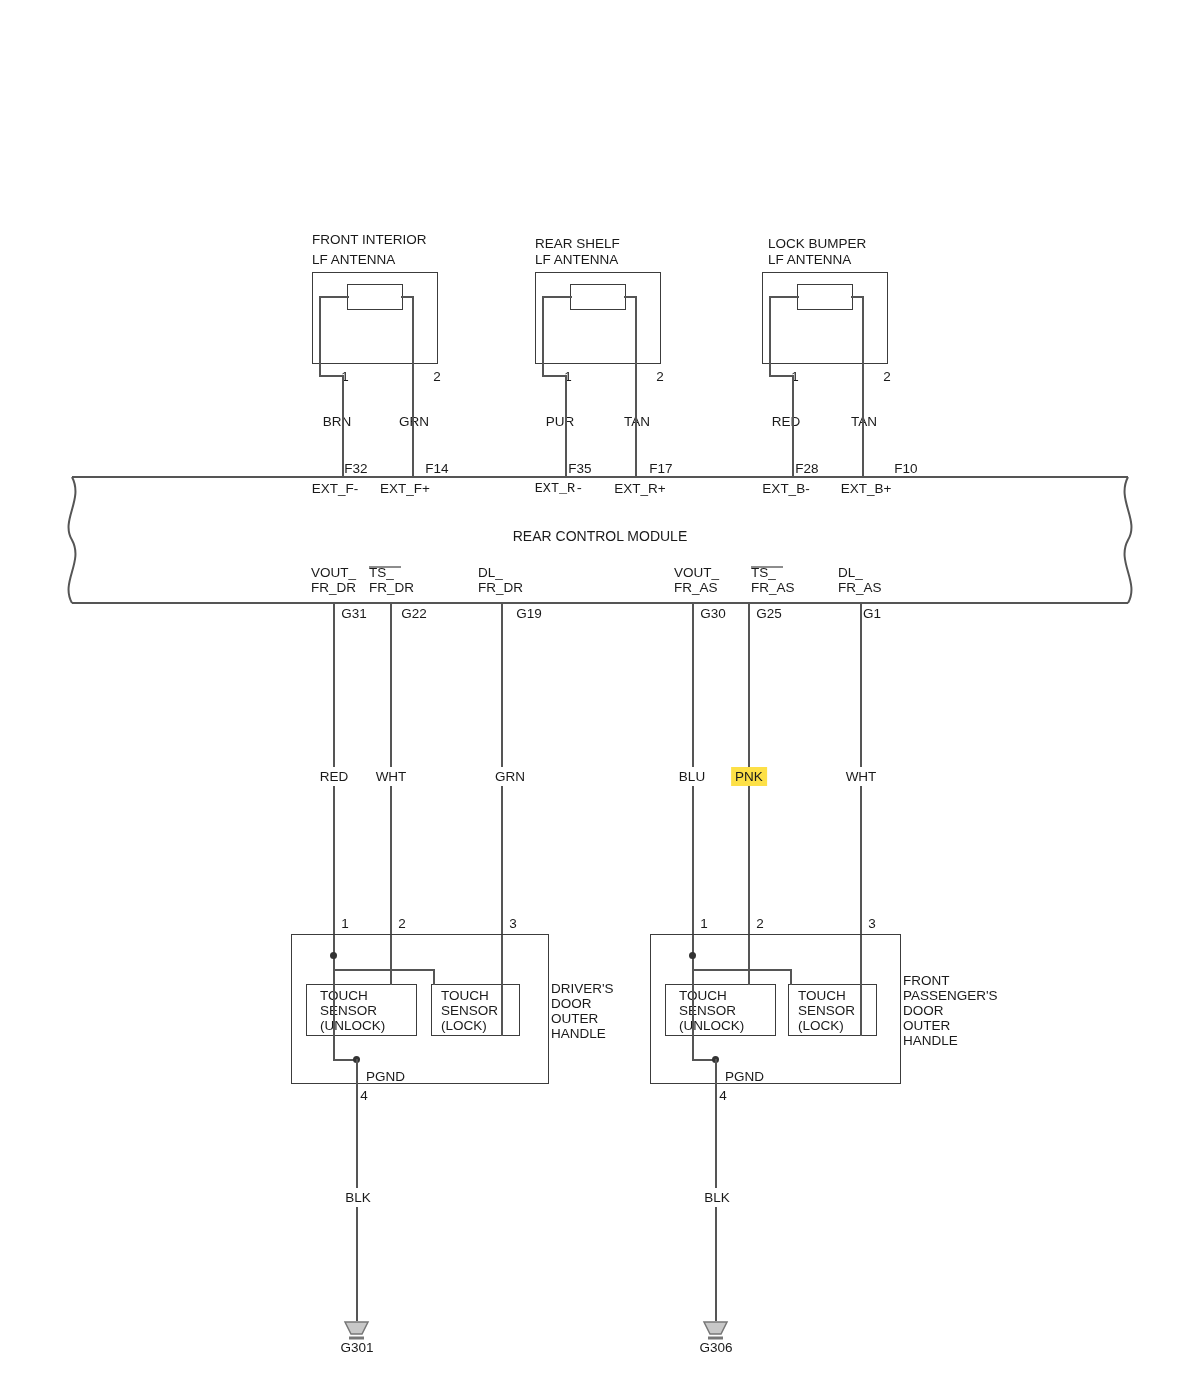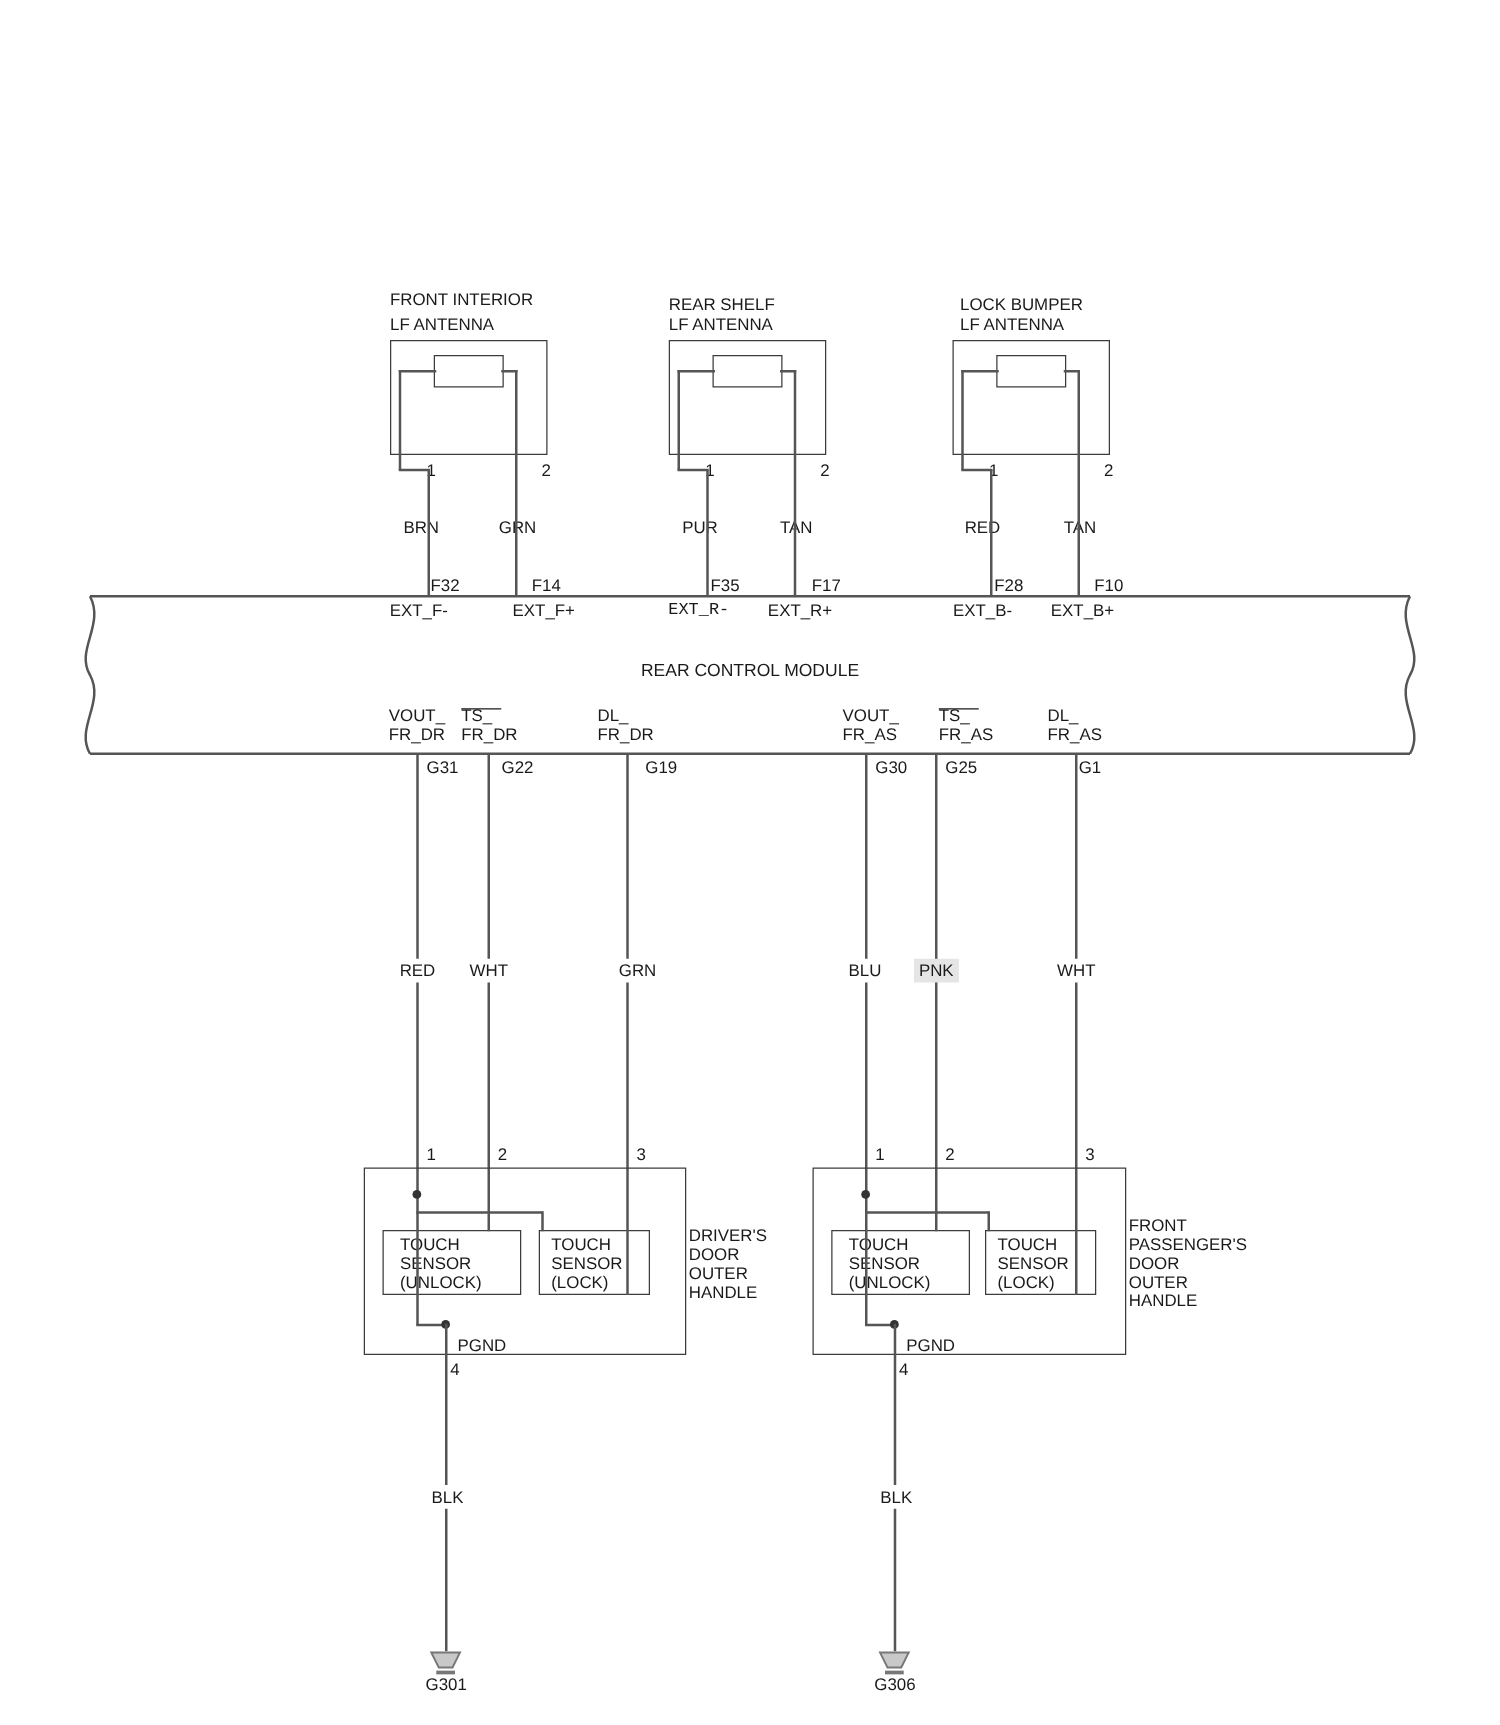--- a/index.html
+++ b/index.html
@@ -70,21 +70,21 @@
   <div class="wire hw" style="left:319px; top:296px; width:30px;"></div>
   <div class="wire vw" style="left:412px; top:296px; height:80px;"></div>
   <div class="wire hw" style="left:401px; top:296px; width:13px;"></div>
   <div class="lbl c" style="left:345px; top:369px;">1</div>
   <div class="lbl c" style="left:437px; top:369px;">2</div>
   <div class="lbl c" style="left:337px; top:414px;">BRN</div>
   <div class="lbl c" style="left:414px; top:414px;">GRN</div>
   <div class="lbl c" style="left:356px; top:461px;">F32</div>
   <div class="lbl c" style="left:437px; top:461px;">F14</div>
   <div class="lbl c" style="left:335px; top:481px;">EXT_F-</div>
-  <div class="lbl c" style="left:435px; top:481px;">EXT_F+</div>
+  <div class="lbl c" style="left:405px; top:481px;">EXT_F+</div>
 
   <div class="lbl" style="left:535px; top:236px;">REAR SHELF</div>
   <div class="lbl" style="left:535px; top:252px;">LF ANTENNA</div>
   <div class="box" style="left:535px; top:272px; width:126px; height:92px;"></div>
   <div class="box" style="left:570px; top:284px; width:56px; height:26px;"></div>
   <div class="wire vw" style="left:542px; top:296px; height:80px;"></div>
   <div class="wire hw" style="left:542px; top:296px; width:30px;"></div>
   <div class="wire vw" style="left:635px; top:296px; height:80px;"></div>
   <div class="wire hw" style="left:624px; top:296px; width:13px;"></div>
   <div class="lbl c" style="left:568px; top:369px;">1</div>
@@ -102,21 +102,21 @@
   <div class="box" style="left:797px; top:284px; width:56px; height:26px;"></div>
   <div class="wire vw" style="left:769px; top:296px; height:80px;"></div>
   <div class="wire hw" style="left:769px; top:296px; width:30px;"></div>
   <div class="wire vw" style="left:862px; top:296px; height:80px;"></div>
   <div class="wire hw" style="left:851px; top:296px; width:13px;"></div>
   <div class="lbl c" style="left:795px; top:369px;">1</div>
   <div class="lbl c" style="left:887px; top:369px;">2</div>
   <div class="lbl c" style="left:786px; top:414px;">RED</div>
   <div class="lbl c" style="left:864px; top:414px;">TAN</div>
   <div class="lbl c" style="left:807px; top:461px;">F28</div>
-  <div class="lbl c" style="left:887px; top:461px;">F10</div>
+  <div class="lbl c" style="left:906px; top:461px;">F10</div>
   <div class="lbl c" style="left:786px; top:481px;">EXT_B-</div>
   <div class="lbl c" style="left:866px; top:481px;">EXT_B+</div>
 
   <svg class="overlay" viewBox="0 0 1200 1380">
     <path d="M 72,477 L 1128,477" stroke="#555" stroke-width="2" fill="none"></path>
     <path d="M 72,603 L 1128,603" stroke="#555" stroke-width="2" fill="none"></path>
     <path d="M 72,477 C 84,500 60,520 72,540 C 84,562 60,582 72,603" stroke="#555" stroke-width="2" fill="none"></path>
     <path d="M 1128,477 C 1116,500 1140,520 1128,540 C 1116,562 1140,582 1128,603" stroke="#555" stroke-width="2" fill="none"></path>
   </svg>
 
@@ -166,21 +166,21 @@
   <div class="wire vw" style="left:390px; top:603px; height:345px;"></div>
   <div class="wire vw" style="left:501px; top:603px; height:345px;"></div>
   <div class="wire vw" style="left:692px; top:603px; height:345px;"></div>
   <div class="wire vw" style="left:748px; top:603px; height:345px;"></div>
   <div class="wire vw" style="left:860px; top:603px; height:345px;"></div>
 
   <div class="lbl c" style="left:334px; top:767px; background:#fff; padding:2px 4px;">RED</div>
   <div class="lbl c" style="left:391px; top:767px; background:#fff; padding:2px 4px;">WHT</div>
   <div class="lbl c" style="left:510px; top:767px; background:#fff; padding:2px 4px;">GRN</div>
   <div class="lbl c" style="left:692px; top:767px; background:#fff; padding:2px 4px;">BLU</div>
-  <div class="lbl c" style="left:749px; top:767px; background:#e5e5e5; padding:2px 4px;">PNK</div>
+  <div class="lbl c" style="left:749px; top:767px; background:#fde047; padding:2px 4px;">PNK</div>
   <div class="lbl c" style="left:861px; top:767px; background:#fff; padding:2px 4px;">WHT</div>
 
   <div class="lbl c" style="left:345px; top:916px;">1</div>
   <div class="lbl c" style="left:402px; top:916px;">2</div>
   <div class="lbl c" style="left:513px; top:916px;">3</div>
   <div class="lbl c" style="left:704px; top:916px;">1</div>
   <div class="lbl c" style="left:760px; top:916px;">2</div>
   <div class="lbl c" style="left:872px; top:916px;">3</div>
 
   <div class="box" style="left:291px; top:934px; width:258px; height:150px;"></div>

